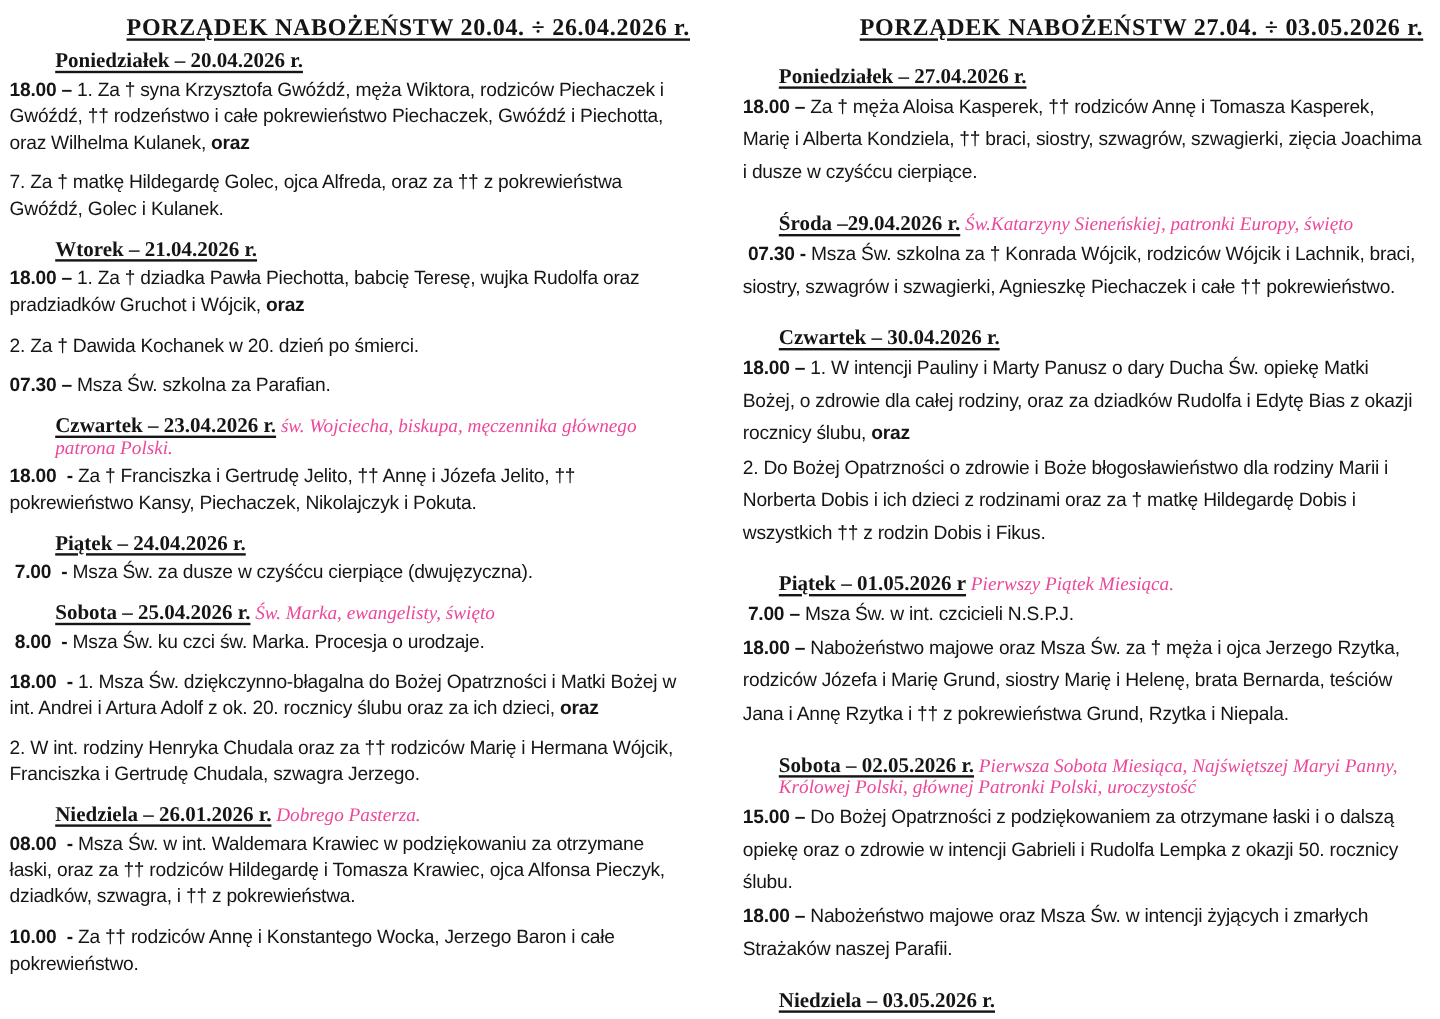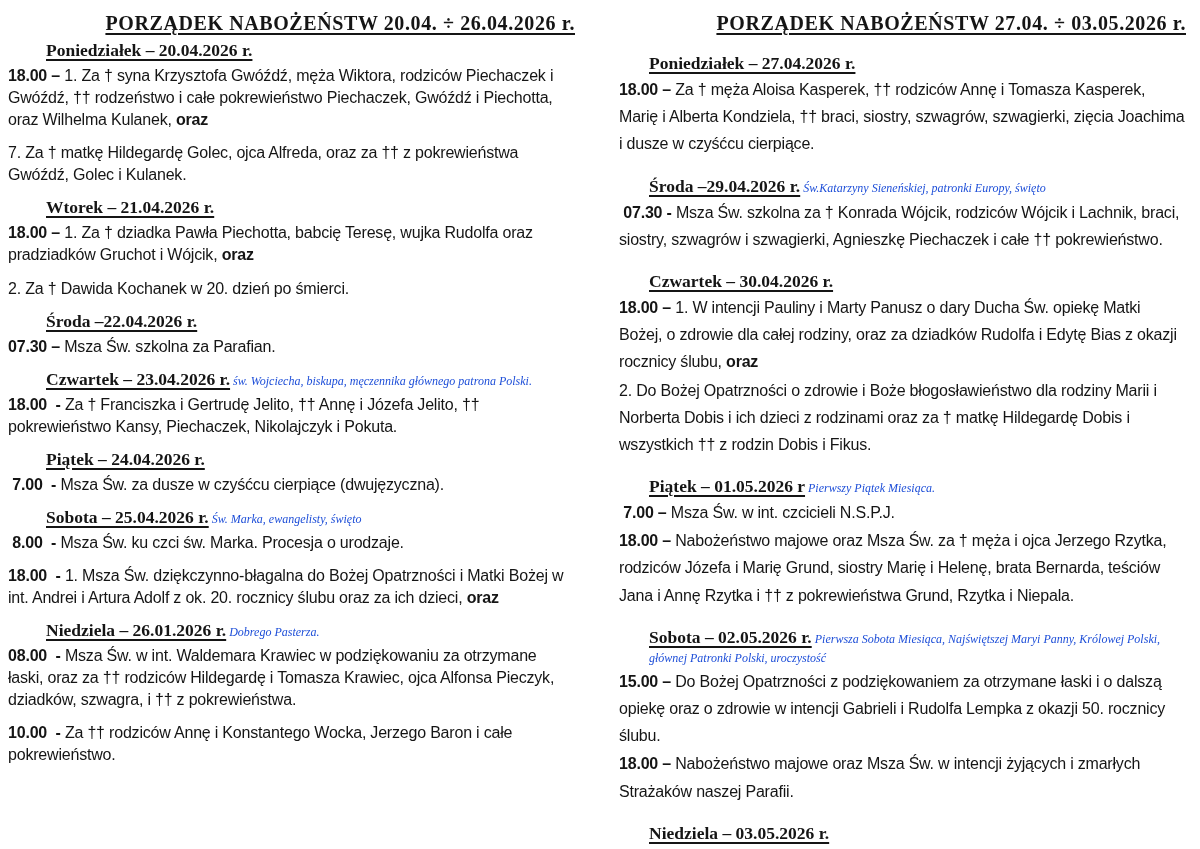--- a/index.html
+++ b/index.html
@@ -47,22 +47,22 @@
   .col-1 .day-row { margin-left: 30px; margin-top: 18px; margin-bottom: 2px; }
   .day-header {
     font-weight: 700;
     font-size: 17.5px;
     text-decoration: underline;
     text-decoration-thickness: 1.5px;
     text-underline-offset: 3px;
   }
   .day-note {
     font-style: italic;
-    font-size: 12px;
-    color: #1d4ed8;
+    font-size: 16px;
+    color: #ec4899;
   }
   .item {
     font-size: 16px;
     letter-spacing: -0.2px;
   }
   .col-0 .item {
     line-height: 1.38;
     margin: 0 0 11px 0;
   }
   .col-1 .item {
@@ -81,29 +81,29 @@
 <div class="page">
   <div class="column col-0">
     <div class="col-title">PORZĄDEK NABOŻEŃSTW 20.04. ÷ 26.04.2026 r.</div>
     <div class="col-body">
         <div class="day-row"><span class="day-header">Poniedziałek  –  20.04.2026 r.</span></div>
         <div class="item"><span class="time">18.00 – </span><span class="text">1. Za † syna Krzysztofa Gwóźdź, męża Wiktora, rodziców Piechaczek i Gwóźdź, †† rodzeństwo i całe pokrewieństwo Piechaczek, Gwóźdź i Piechotta, oraz Wilhelma Kulanek,</span><span class="bold-suffix"> oraz</span></div>
         <div class="item"><span class="text">7. Za † matkę Hildegardę Golec, ojca Alfreda, oraz za †† z pokrewieństwa Gwóźdź, Golec i Kulanek.</span></div>
         <div class="day-row"><span class="day-header">Wtorek – 21.04.2026 r.</span></div>
         <div class="item"><span class="time">18.00 – </span><span class="text">1. Za † dziadka Pawła Piechotta, babcię Teresę, wujka Rudolfa oraz pradziadków Gruchot i Wójcik,</span><span class="bold-suffix"> oraz</span></div>
         <div class="item"><span class="text">2. Za † Dawida Kochanek w 20. dzień po śmierci.</span></div>
-        <div class="day-row"><span class="day-header">Środa –22.04.2026 r.</span></div>
         <div class="item"><span class="time">07.30 – </span><span class="text">Msza Św. szkolna za Parafian.</span></div>
         <div class="day-row"><span class="day-header">Czwartek – 23.04.2026 r.</span><span class="day-note">  św. Wojciecha, biskupa, męczennika głównego patrona Polski.</span></div>
         <div class="item"><span class="time">18.00  - </span><span class="text">Za † Franciszka i Gertrudę Jelito, †† Annę i Józefa Jelito, †† pokrewieństwo Kansy, Piechaczek, Nikolajczyk i Pokuta.</span></div>
         <div class="day-row"><span class="day-header">Piątek – 24.04.2026 r.</span></div>
         <div class="item"><span class="time"> 7.00  - </span><span class="text">Msza Św. za dusze w czyśćcu cierpiące (dwujęzyczna).</span></div>
         <div class="day-row"><span class="day-header">Sobota – 25.04.2026 r.</span><span class="day-note">  Św. Marka, ewangelisty, święto</span></div>
         <div class="item"><span class="time"> 8.00  - </span><span class="text">Msza Św. ku czci św. Marka. Procesja o urodzaje.</span></div>
         <div class="item"><span class="time">18.00  - </span><span class="text">1. Msza Św. dziękczynno-błagalna do Bożej Opatrzności i Matki Bożej w int. Andrei i Artura Adolf z ok. 20. rocznicy ślubu oraz za ich dzieci,</span><span class="bold-suffix"> oraz</span></div>
+        <div class="item"><span class="text">2. W int. rodziny Henryka Chudala oraz za †† rodziców Marię i Hermana Wójcik, Franciszka i Gertrudę Chudala, szwagra Jerzego.</span></div>
         <div class="day-row"><span class="day-header">Niedziela – 26.01.2026 r.</span><span class="day-note">  Dobrego Pasterza.</span></div>
         <div class="item"><span class="time">08.00  - </span><span class="text">Msza Św. w int. Waldemara Krawiec w podziękowaniu za otrzymane łaski, oraz za †† rodziców Hildegardę i Tomasza Krawiec, ojca Alfonsa Pieczyk, dziadków, szwagra, i †† z pokrewieństwa.</span></div>
         <div class="item"><span class="time">10.00  - </span><span class="text">Za †† rodziców Annę i Konstantego Wocka, Jerzego Baron i całe pokrewieństwo.</span></div>
       </div>
 
   </div>
   <div class="column col-1">
     <div class="col-title">PORZĄDEK NABOŻEŃSTW 27.04. ÷ 03.05.2026 r.</div>
     <div class="col-body">
         <div class="day-row"><span class="day-header">Poniedziałek – 27.04.2026 r.</span></div>

